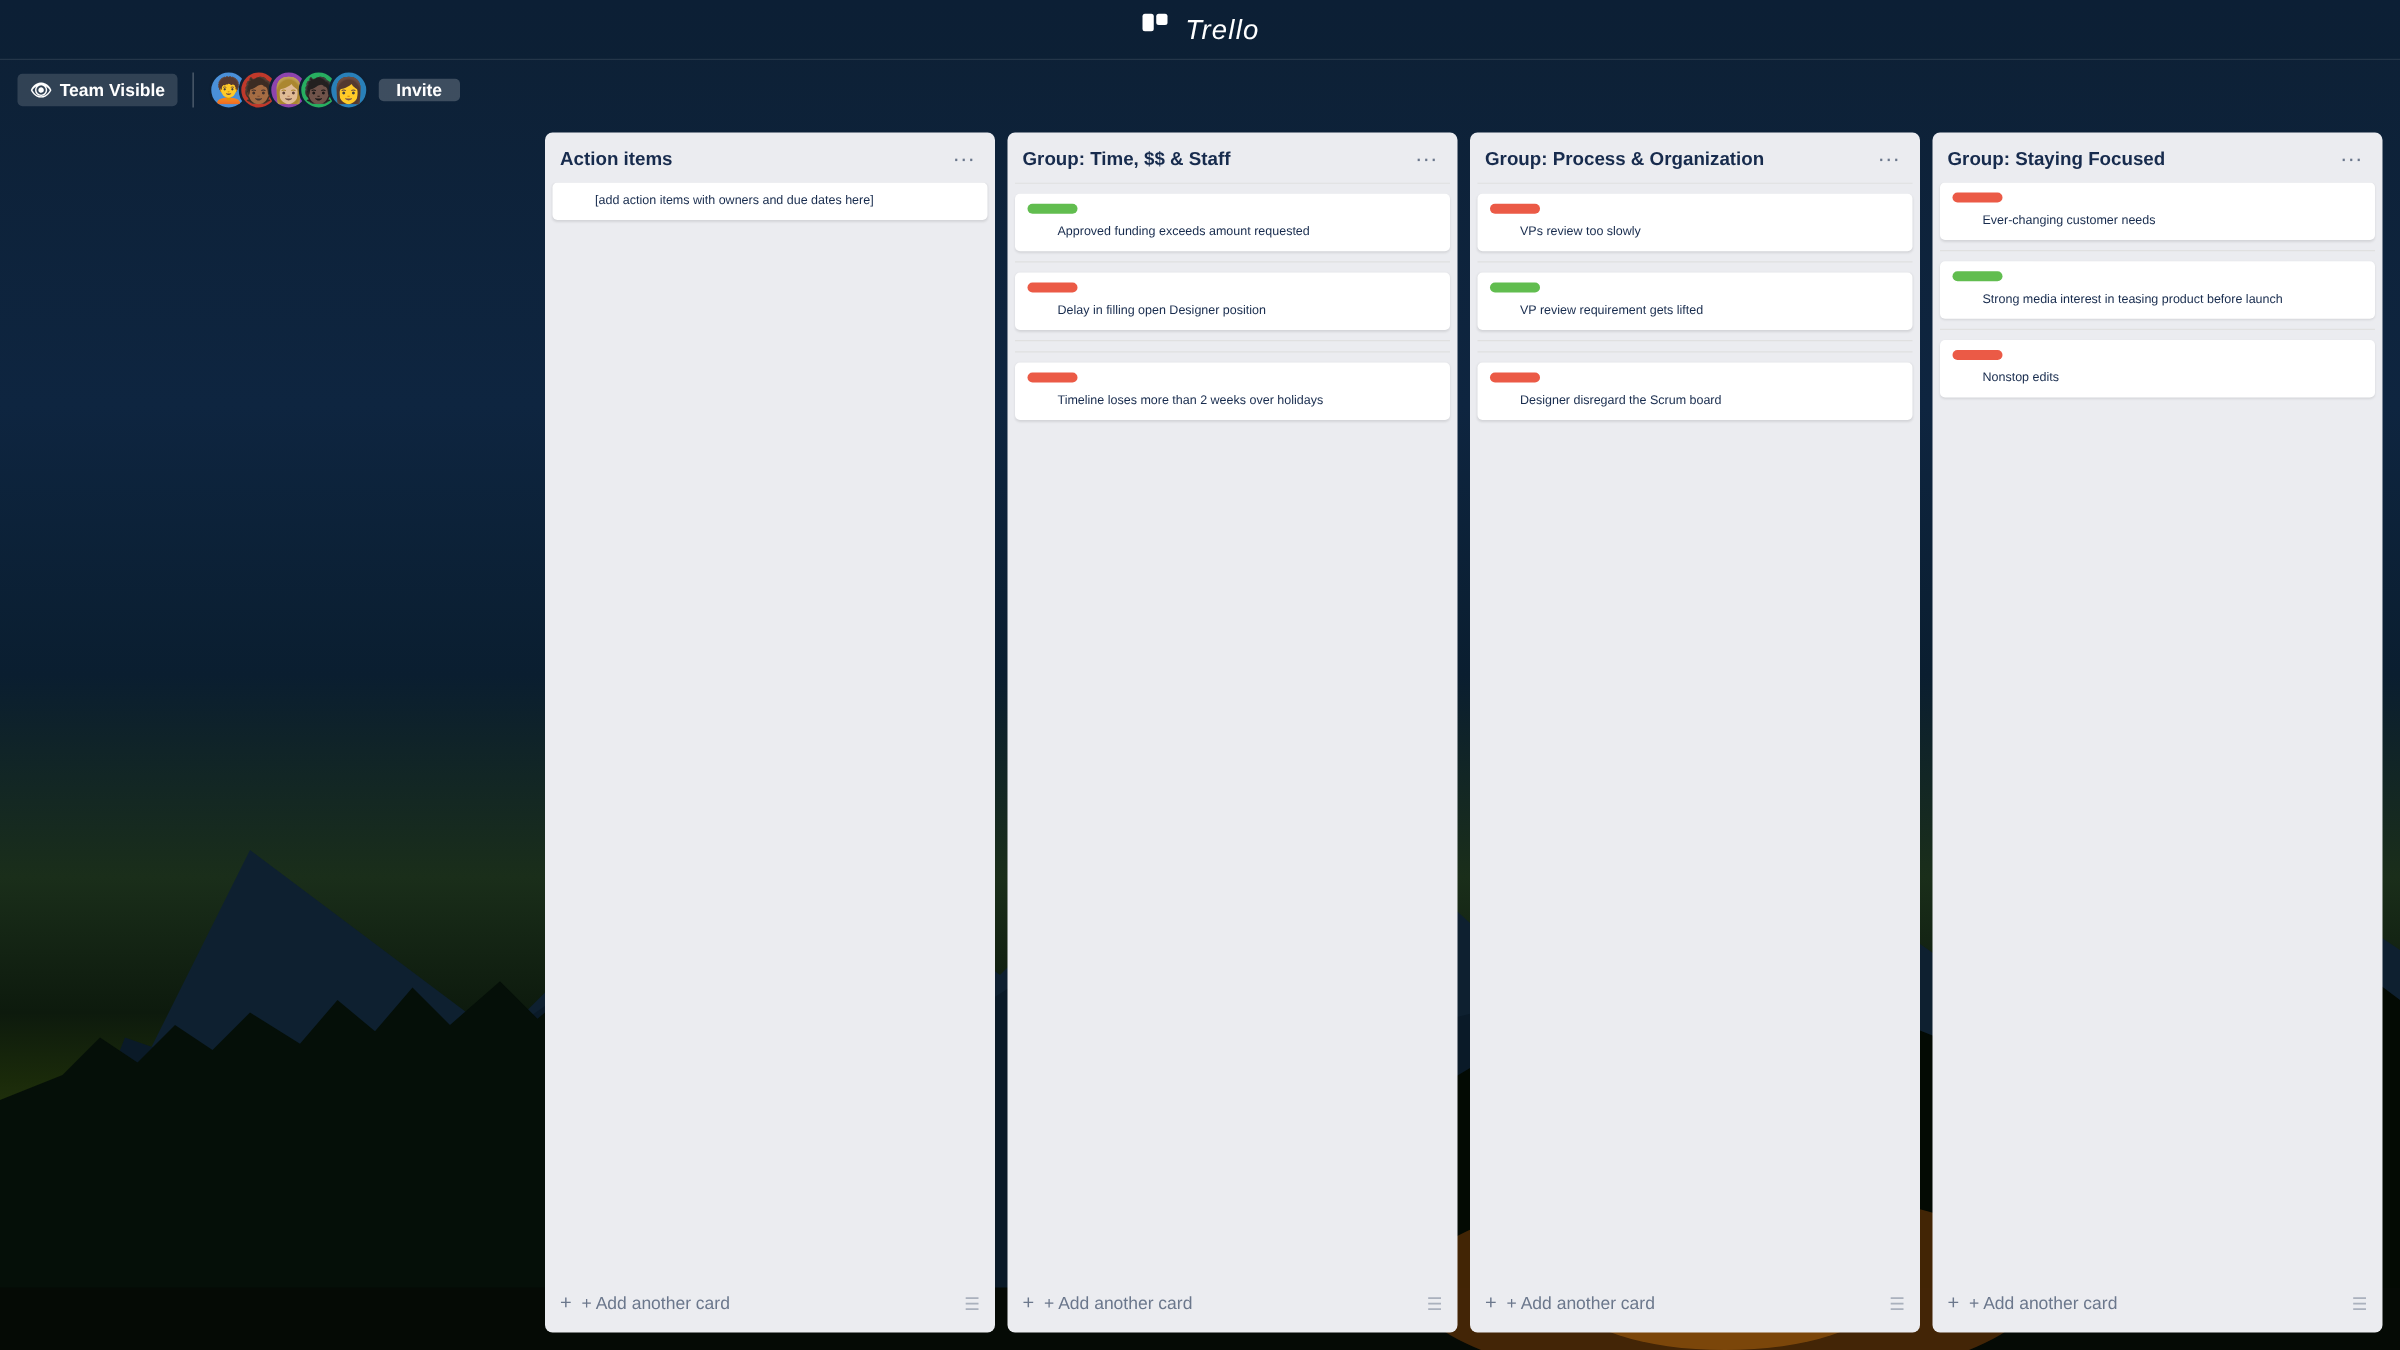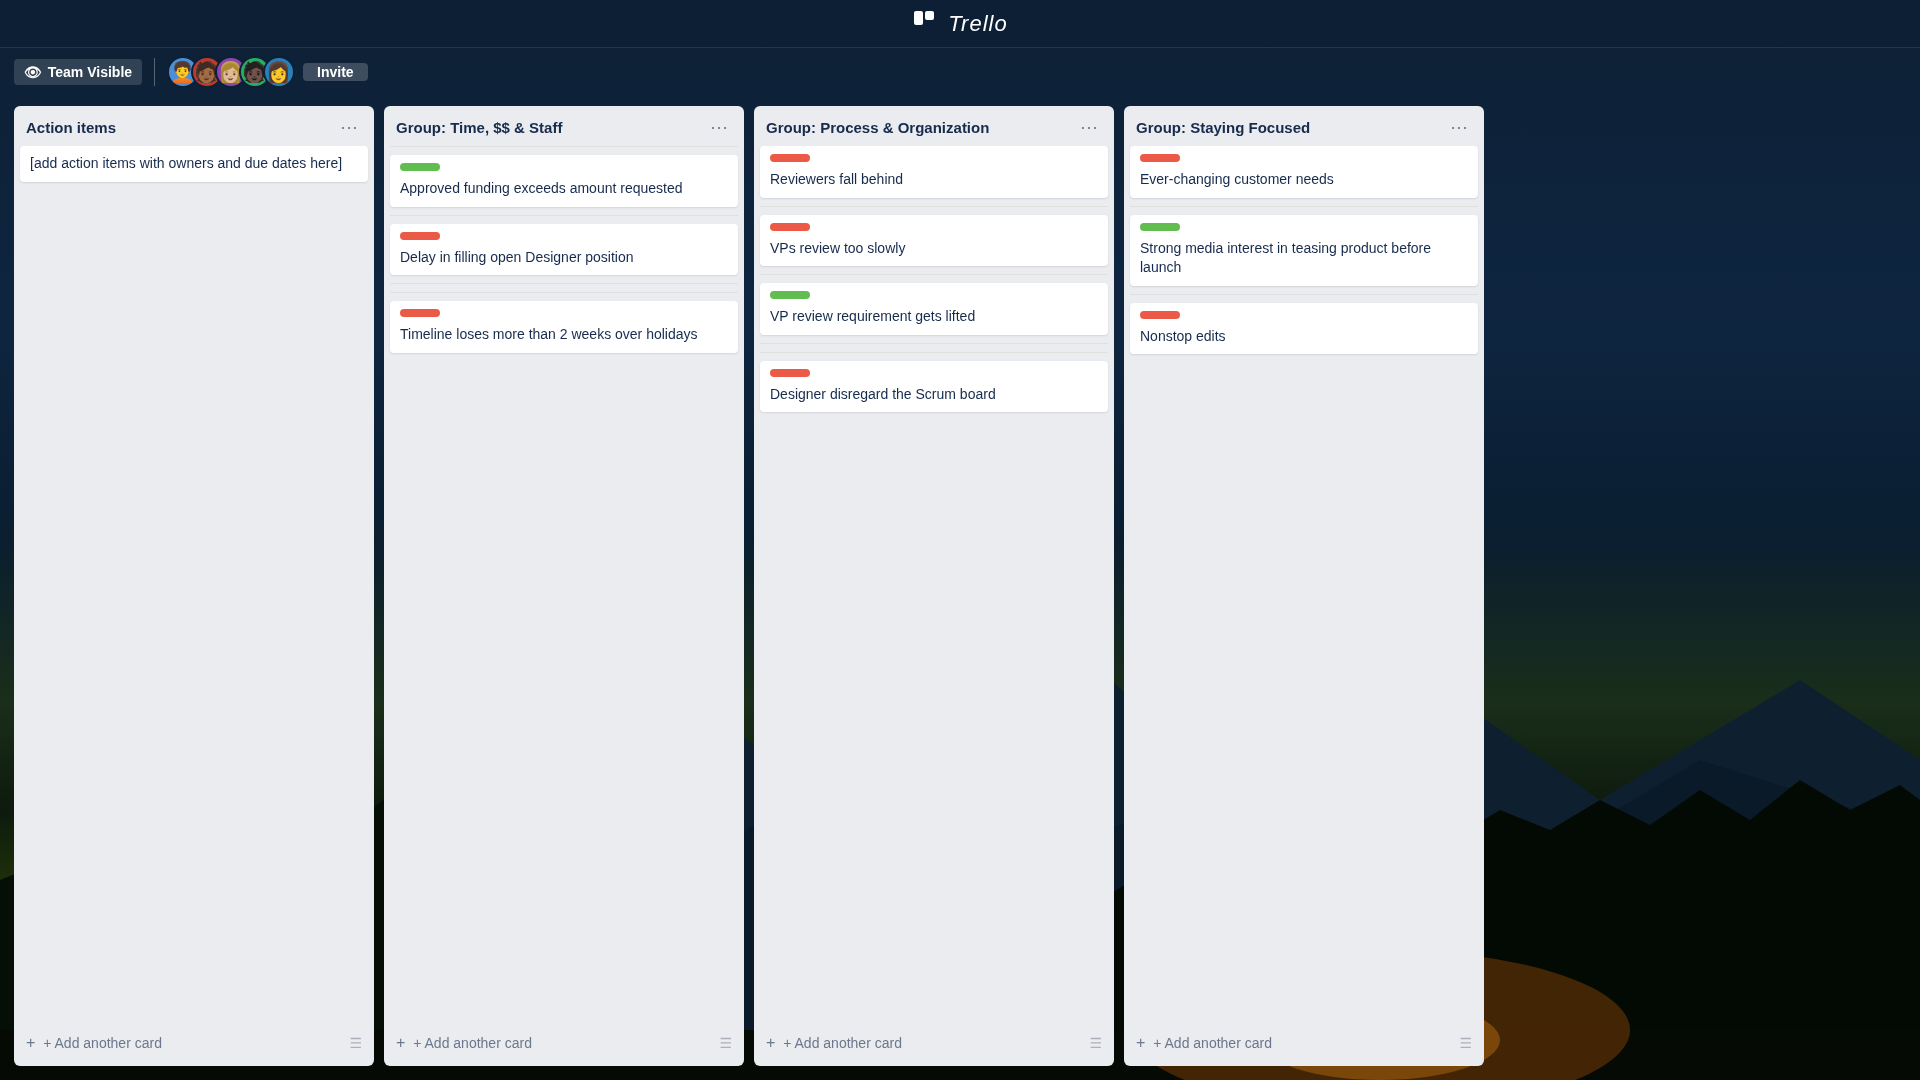--- a/index.html
+++ b/index.html
@@ -185,23 +185,24 @@
     .card-label.red { background: #eb5a46; }
     .card-label.green { background: #61bd4f; }
 
     .card-labels-row {
       display: flex;
       gap: 4px;
       margin-bottom: 8px;
     }
 
     .card-text {
-      font-size: 14px;
+      font-size: 10px;
       color: #172b4d;
       line-height: 1.4;
+      margin-left: 24px;
     }
 
     .card-separator {
       border: none;
       border-top: 1px solid #e0e0e0;
       margin: 0 0 8px 0;
     }
 
     
     .add-card-btn {
@@ -297,21 +298,21 @@
   <div class="avatar-group">
     <div class="avatar" style="background:#4a90d9; font-size:20px;">🧑‍🦱</div>
     <div class="avatar" style="background:#c0392b; font-size:20px;">🧑🏾</div>
     <div class="avatar" style="background:#8e44ad; font-size:20px;">👩🏼</div>
     <div class="avatar" style="background:#27ae60; font-size:20px;">🧑🏿</div>
     <div class="avatar" style="background:#2980b9; font-size:20px;">👩</div>
   </div>
   <button class="invite-btn">Invite</button>
 </div>
 
-<div class="board" style="position:relative; z-index:20;">
+<div class="board" style="position:relative; z-index:20;justify-content:flex-end;">
 
   <div class="column">
     <div class="column-header">
       <span>Action items</span>
       <button class="column-menu-btn">···</button>
     </div>
     <div class="column-cards">
       <div class="card">
         <p class="card-text">[add action items with owners and due dates here]</p>
       </div>
@@ -363,24 +364,20 @@
     </button>
   </div>
 
   <div class="column">
     <div class="column-header">
       <span>Group: Process &amp; Organization</span>
       <button class="column-menu-btn">···</button>
     </div>
     <div class="column-cards">
 
-      <div class="card">
-        <div class="card-label red"></div>
-        <p class="card-text">Reviewers fall behind</p>
-      </div>
       <hr class="card-separator">
 
       <div class="card">
         <div class="card-label red"></div>
         <p class="card-text">VPs review too slowly</p>
       </div>
       <hr class="card-separator">
 
       <div class="card">
         <div class="card-label green"></div>

